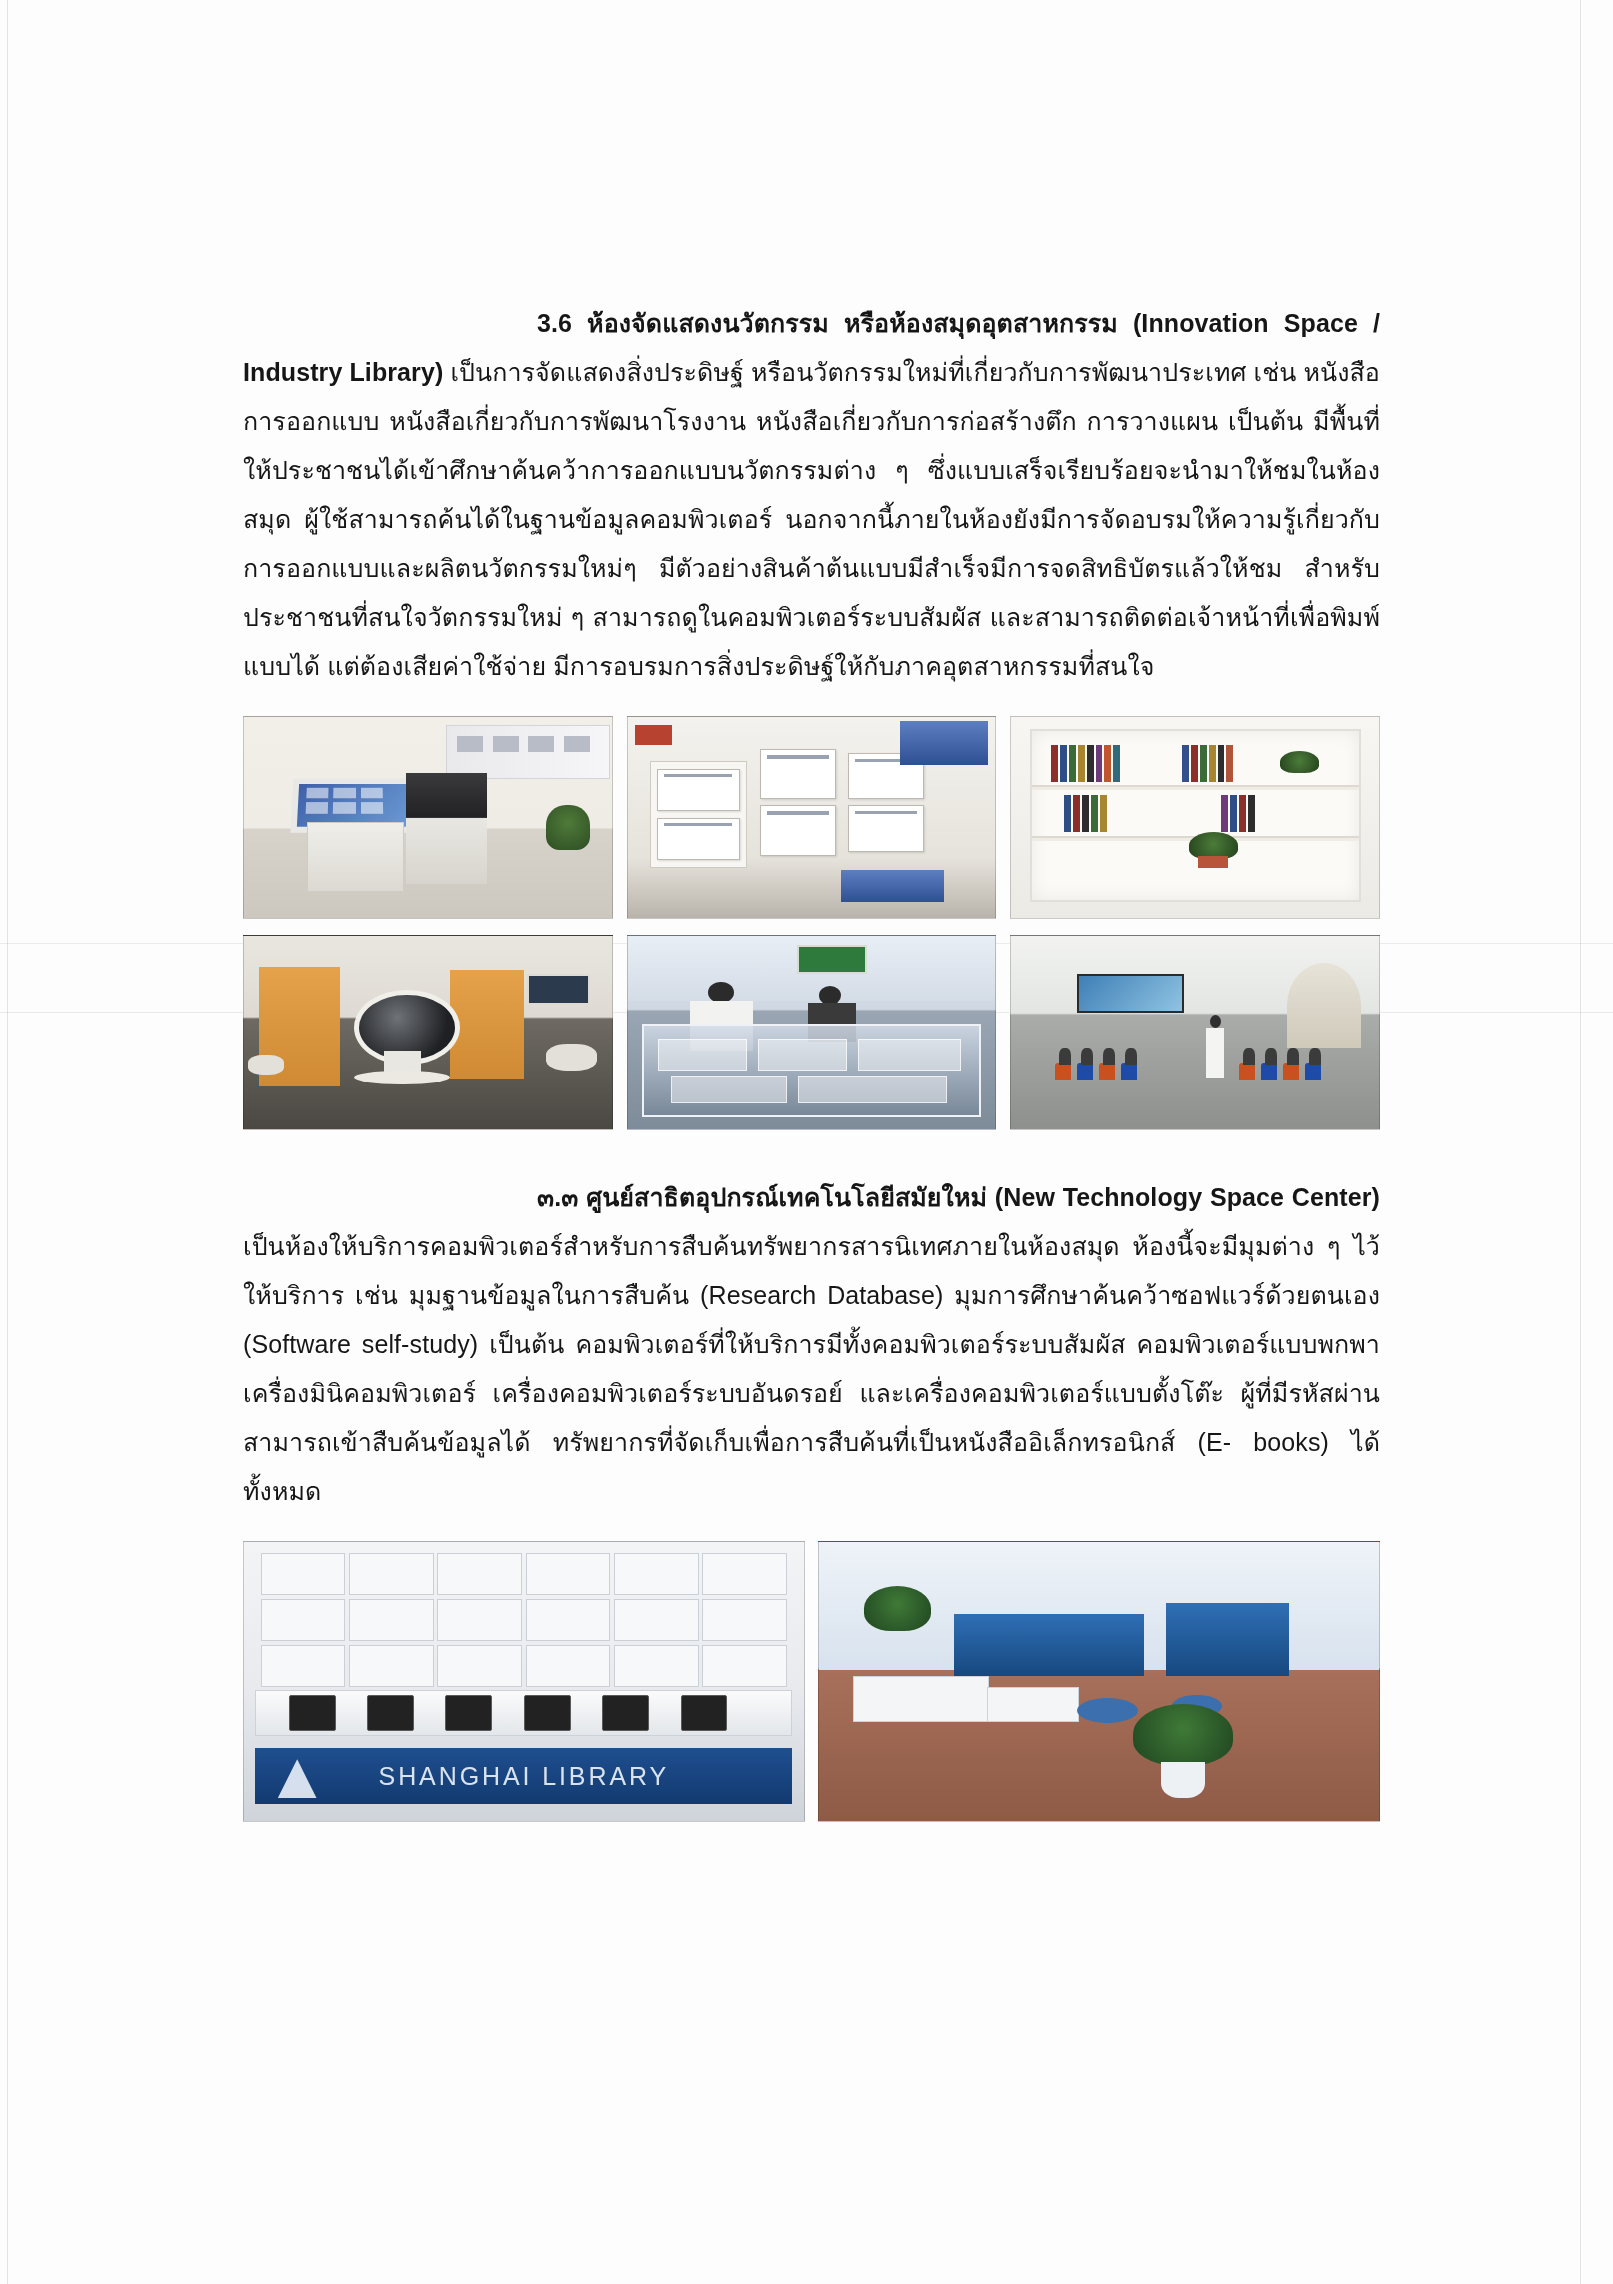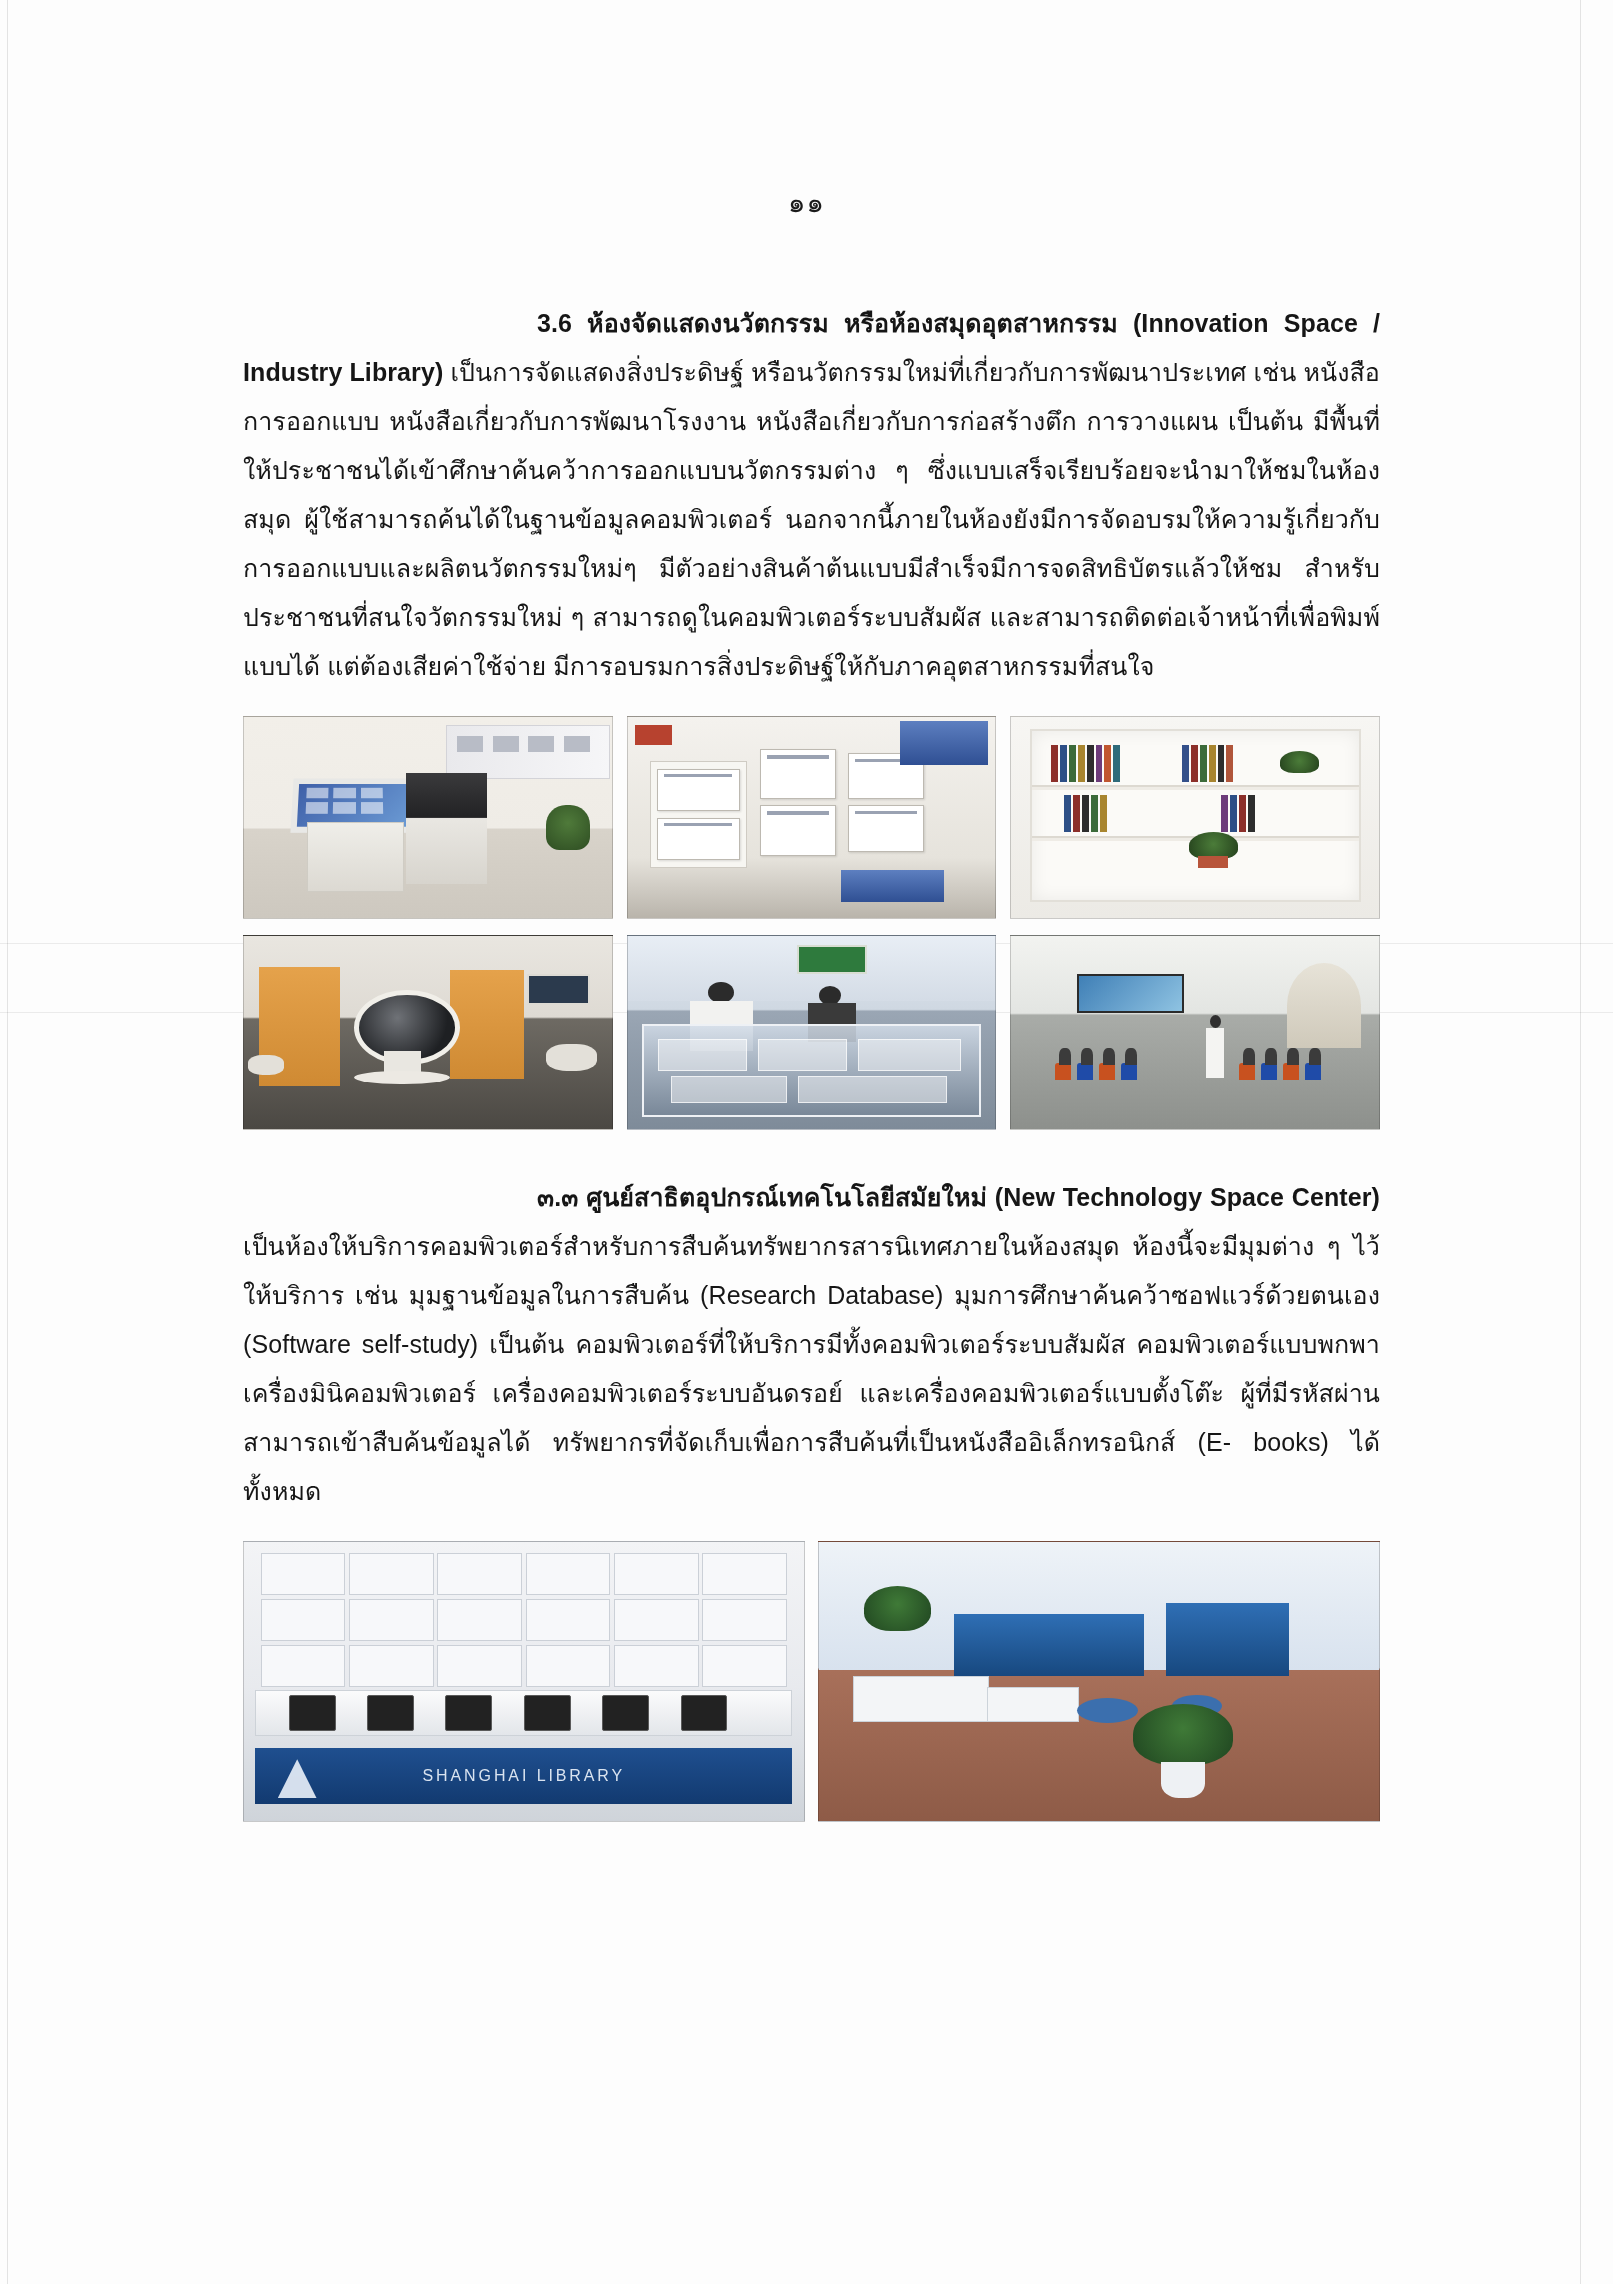--- a/index.html
+++ b/index.html
@@ -411,21 +411,21 @@
     right: 2%;
     bottom: 6%;
     height: 20%;
     background: linear-gradient(180deg,#1f4f8f,#123a70);
     display: flex;
     align-items: center;
     justify-content: center;
   }
   .p-devices .band span {
     color: #eaf1fa;
-    font-size: 16px;
+    font-size: 25px;
     letter-spacing: 2.9px;
     font-family: "Liberation Sans", sans-serif;
     opacity: 0.92;
   }
   .p-devices .logo {
     position: absolute;
     left: 6%;
     bottom: 8%;
     width: 7%;
     height: 14%;
@@ -529,21 +529,20 @@
 </head>
 <body>
 
 <div class="page">
 
   <div class="scan-line-v" style="left:6.9px;"></div>
   <div class="scan-line-v" style="left:1580px;"></div>
   <div class="scan-line-h" style="top:943px;"></div>
   <div class="scan-line-h" style="top:1012px;"></div>
 
-  <div class="page-number">๑๑</div>
 
   <div class="content">
 
     <p class="para">
       <span class="indent"></span><b>3.6</b>
       <b>ห้องจัดแสดงนวัตกรรม หรือห้องสมุดอุตสาหกรรม</b>
       <b>(Innovation Space / Industry Library)</b>
       <span>เป็นการจัดแสดงสิ่งประดิษฐ์ หรือนวัตกรรมใหม่ที่เกี่ยวกับการพัฒนาประเทศ เช่น หนังสือการออกแบบ หนังสือเกี่ยวกับการพัฒนาโรงงาน หนังสือเกี่ยวกับการก่อสร้างตึก การวางแผน เป็นต้น มีพื้นที่ให้ประชาชนได้เข้าศึกษาค้นคว้าการออกแบบนวัตกรรมต่าง ๆ ซึ่งแบบเสร็จเรียบร้อยจะนำมาให้ชมในห้องสมุด ผู้ใช้สามารถค้นได้ในฐานข้อมูลคอมพิวเตอร์ นอกจากนี้ภายในห้องยังมีการจัดอบรมให้ความรู้เกี่ยวกับการออกแบบและผลิตนวัตกรรมใหม่ๆ  มีตัวอย่างสินค้าต้นแบบมีสำเร็จมีการจดสิทธิบัตรแล้วให้ชม สำหรับประชาชนที่สนใจวัตกรรมใหม่ ๆ สามารถดูในคอมพิวเตอร์ระบบสัมผัส และสามารถติดต่อเจ้าหน้าที่เพื่อพิมพ์แบบได้ แต่ต้องเสียค่าใช้จ่าย มีการอบรมการสิ่งประดิษฐ์ให้กับภาคอุตสาหกรรมที่สนใจ</span>
     </p>
 

